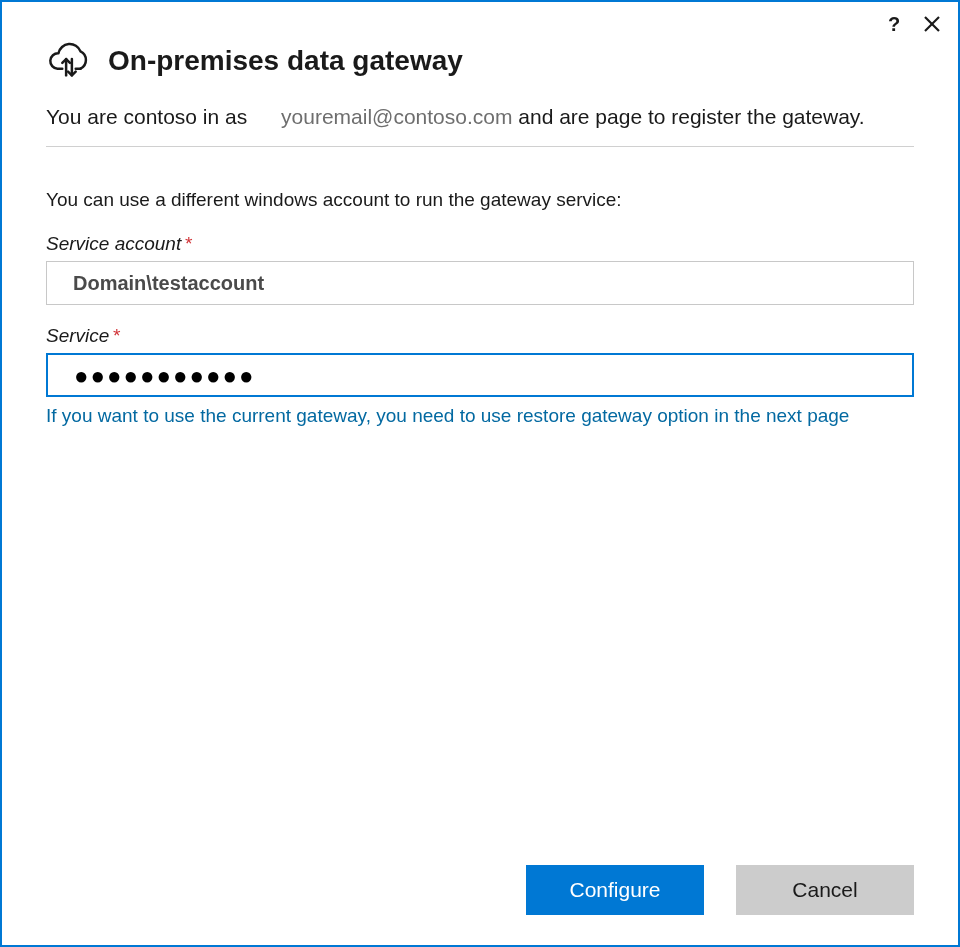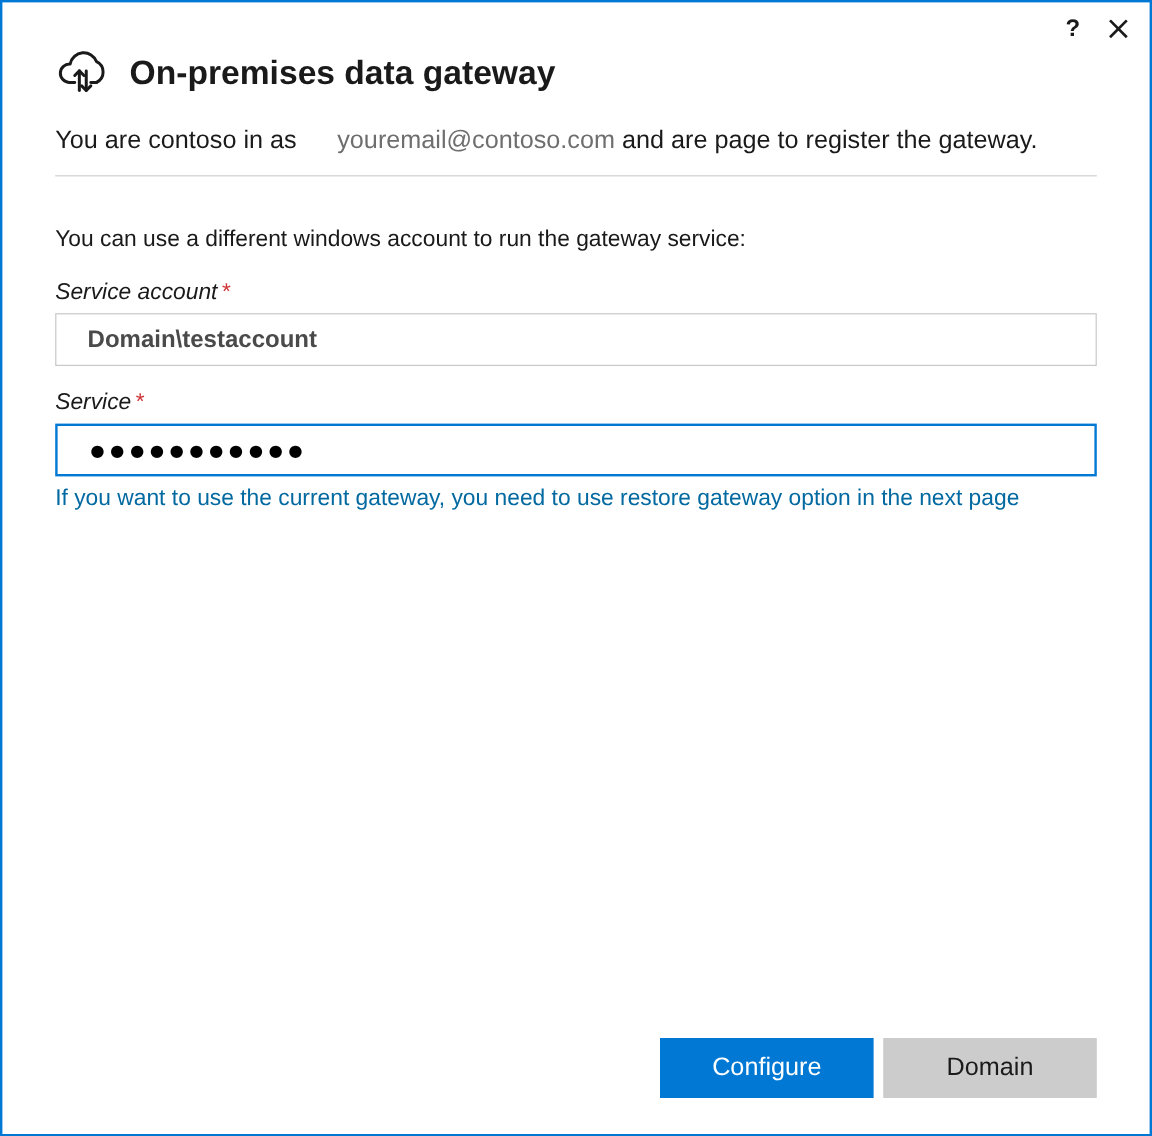--- a/index.html
+++ b/index.html
@@ -97,21 +97,21 @@
     .hint {
       font-size: 19px;
       color: #0369a1;
       line-height: 1.4;
     }
     .footer {
       position: absolute;
       bottom: 30px;
       right: 44px;
       display: flex;
-      gap: 8px;
+      gap: 32px;
     }
     .btn {
       min-width: 178px;
       height: 50px;
       font-size: 21px;
       border: none;
       cursor: pointer;
       font-family: inherit;
     }
     .btn-primary {
@@ -169,14 +169,14 @@
     <span>Service</span><span class="required">*</span>
   </label>
   <div class="text-input focused password-dots">●●●●●●●●●●●</div>
 
   <p class="hint">If you want to use the current gateway, you need to use restore gateway option in the next page</p>
 
 </div>
 
 <div class="footer">
   <button class="btn btn-primary">Configure</button>
-  <button class="btn btn-secondary">Domain</button>
+  <button class="btn btn-secondary">Cancel</button>
 </div>
 
 </body></html>

